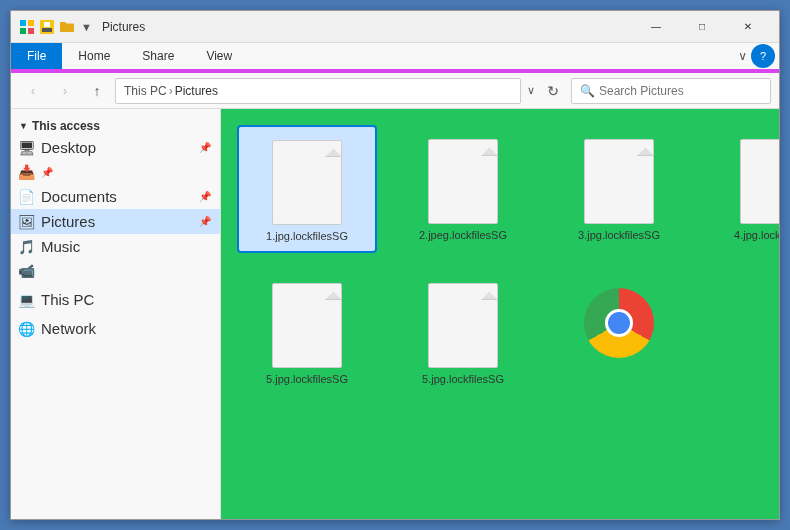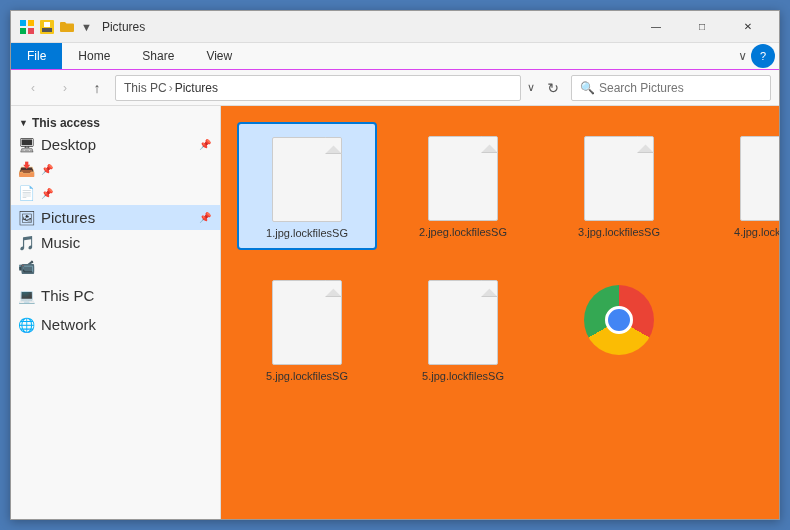--- a/index.html
+++ b/index.html
@@ -66,21 +66,21 @@
       justify-content: center;
       background: transparent;
       border: none;
       cursor: pointer;
       font-size: 10px;
       color: #333;
     }
     
     .ribbon {
       background: #f8f8f8;
-      border-bottom: 1px solid #d946ef;
+      border-bottom: 4px solid #d946ef;
     }
     .ribbon-tabs {
       display: flex;
       align-items: center;
     }
     .ribbon-tab {
       padding: 6px 16px;
       font-size: 12px;
       cursor: pointer;
       border: none;
@@ -237,21 +237,21 @@
       align-items: center;
       padding: 6px 8px 2px 8px;
       font-size: 12px;
       font-weight: 600;
       color: #333;
       gap: 4px;
     }
     
     .file-area {
       flex: 1;
-      background: #f97316;
+      background: #22c55e;
       overflow-y: auto;
       padding: 12px;
     }
     .file-grid {
       display: grid;
       grid-template-columns: repeat(4, 140px);
       gap: 16px;
       padding: 4px;
     }
     .file-item {
@@ -441,20 +441,21 @@
           <span class="item-icon">🖥</span>
           <span class="item-label">Desktop</span>
           <span class="pin-icon">📌</span>
         </div>
         <div class="sidebar-item">
           <span class="item-icon">📥</span>
           <span class="pin-icon">📌</span>
         </div>
         <div class="sidebar-item">
           <span class="item-icon">📄</span>
+          <span class="item-label">Documents</span>
           <span class="pin-icon">📌</span>
         </div>
         <div class="sidebar-item selected">
           <span class="item-icon">🖼</span>
           <span class="item-label">Pictures</span>
           <span class="pin-icon">📌</span>
         </div>
         <div class="sidebar-item">
           <span class="item-icon">🎵</span>
           <span class="item-label">Music</span>

